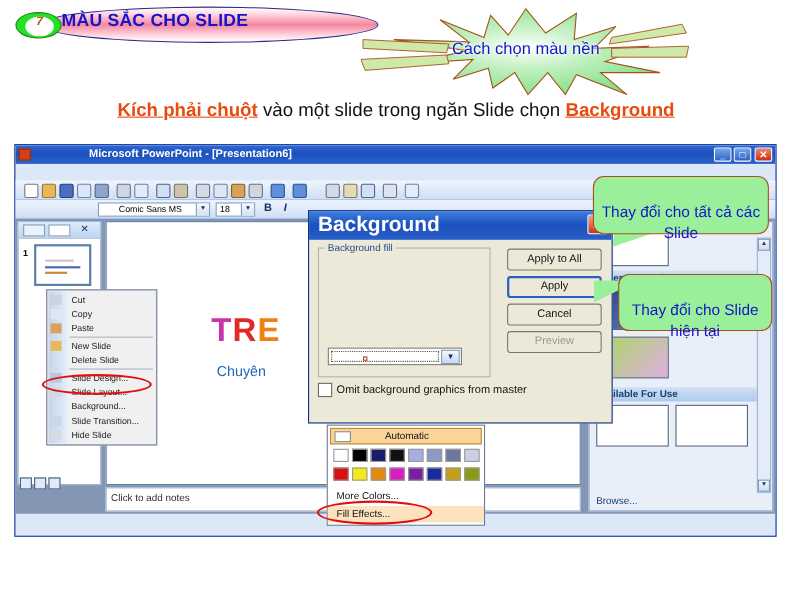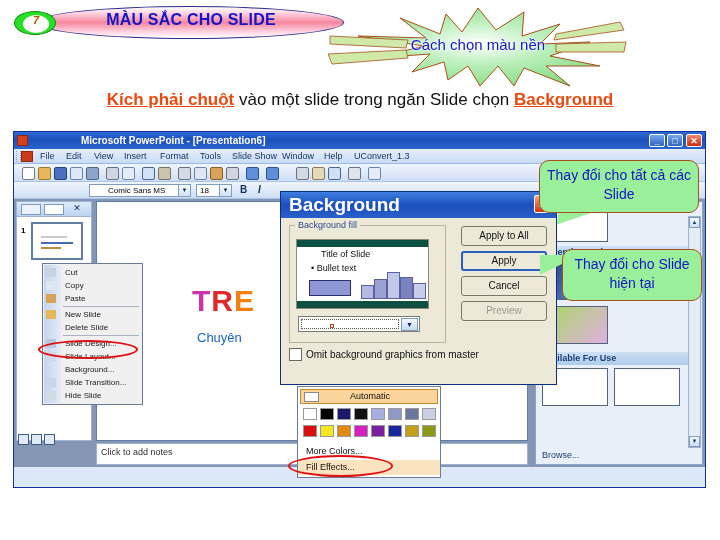--- a/index.html
+++ b/index.html
@@ -33,21 +33,20 @@
     border-radius: 160px / 17px;
     border: 1px solid #2a2a8c;
     background: linear-gradient(to bottom,
         #ffffff 0%, #ffd8e4 18%, #f5879f 50%, #ffd8e4 82%, #ffffff 100%);
     box-sizing: border-box;
   }
   #title-text {
     position: absolute;
     left: 42px; top: 5px;
     width: 270px;
-    text-align: center;
     color: #1414c8;
     font-size: 16px;
     font-weight: bold;
     letter-spacing: .2px;
     white-space: nowrap;
   }
   #badge-circle {
     position: absolute;
     left: 0px; top: 5px;
     width: 42px; height: 24px;
@@ -634,21 +633,21 @@
   .callout {
     position: absolute;
     background: #9af09a;
     border: 1px solid #a8501a;
     border-radius: 10px;
     box-sizing: border-box;
     color: #1414c8;
     text-align: center;
     font-size: 14px;
     line-height: 19px;
-    padding-top: 5px;
+    padding-top: 22px;
   }
   #callout-all {
     left: 539px; top: 160px;
     width: 160px; height: 53px;
   }
   #callout-current {
     left: 562px; top: 249px;
     width: 140px; height: 52px;
   }
   .callout-tail {
@@ -729,34 +728,20 @@
         <div class="winbtn-glyph">_</div>
       </div>
       <div class="winbtn" id="win-max">
         <div class="winbtn-glyph">□</div>
       </div>
       <div class="winbtn" id="win-close">
         <div class="winbtn-glyph">✕</div>
       </div>
     </div>
 
-    <div id="ppt-menubar">
-      <div class="mgrip"></div>
-      <div id="ppt-menu-icon"></div>
-      <div class="menu-item" style="left:26px">File</div>
-      <div class="menu-item" style="left:52px">Edit</div>
-      <div class="menu-item" style="left:80px">View</div>
-      <div class="menu-item" style="left:110px">Insert</div>
-      <div class="menu-item" style="left:146px">Format</div>
-      <div class="menu-item" style="left:186px">Tools</div>
-      <div class="menu-item" style="left:218px">Slide Show</div>
-      <div class="menu-item" style="left:268px">Window</div>
-      <div class="menu-item" style="left:310px">Help</div>
-      <div class="menu-item" style="left:340px">UConvert_1.3</div>
-    </div>
 
     <div id="ppt-toolbar1">
       <div class="tbtn" style="left:8px;background:#fdfdfd;border:1px solid #7a7a7a;"></div>
       <div class="tbtn" style="left:24px;background:#e8b75a;border:1px solid #9a7a28;"></div>
       <div class="tbtn" style="left:40px;background:#4a6ec0;border:1px solid #27407a;"></div>
       <div class="tbtn" style="left:56px;background:#dce8f8;border:1px solid #6a84aa;"></div>
       <div class="tbtn" style="left:72px;background:#8fa6cb;border:1px solid #4e648a;"></div>
       <div class="tbtn" style="left:92px;background:#cfd6df;border:1px solid #6a7280;"></div>
       <div class="tbtn" style="left:108px;background:#e4ecf7;border:1px solid #6a84aa;"></div>
       <div class="tbtn" style="left:128px;background:#cfe0f5;border:1px solid #4e648a;"></div>
@@ -886,32 +871,20 @@
   <div class="red-ellipse" id="ellipse-bgmenu"></div>
 
   <div id="bg-dialog">
     <div id="bg-title"></div>
     <div id="bg-title-text">Background</div>
     <div id="bg-close">✕</div>
 
     <div id="bg-group"></div>
     <div id="bg-group-label">Background fill</div>
 
-    <div id="bg-preview">
-      <div id="bgp-bar-top"></div>
-      <div id="bgp-bar-bottom"></div>
-      <div id="bgp-title">Title of Slide</div>
-      <div id="bgp-bullet">•  Bullet text</div>
-      <div id="bgp-arrow"></div>
-      <div class="bgp-col" style="left:64px;width:13px;height:14px;background:#b3b9e0;"></div>
-      <div class="bgp-col" style="left:77px;width:13px;height:20px;background:#9aa2d2;"></div>
-      <div class="bgp-col" style="left:90px;width:13px;height:27px;background:#c3c8e8;"></div>
-      <div class="bgp-col" style="left:103px;width:13px;height:22px;background:#7a82c0;"></div>
-      <div class="bgp-col" style="left:116px;width:13px;height:16px;background:#c9cde9;"></div>
-    </div>
 
     <div id="bg-combo">
       <div id="bg-combo-inner">
         <div id="bg-combo-dot"></div>
       </div>
       <div id="bg-combo-btn">▼</div>
     </div>
 
     <div id="bg-omit-check"></div>
     <div id="bg-omit-label">Omit background graphics from master</div>

